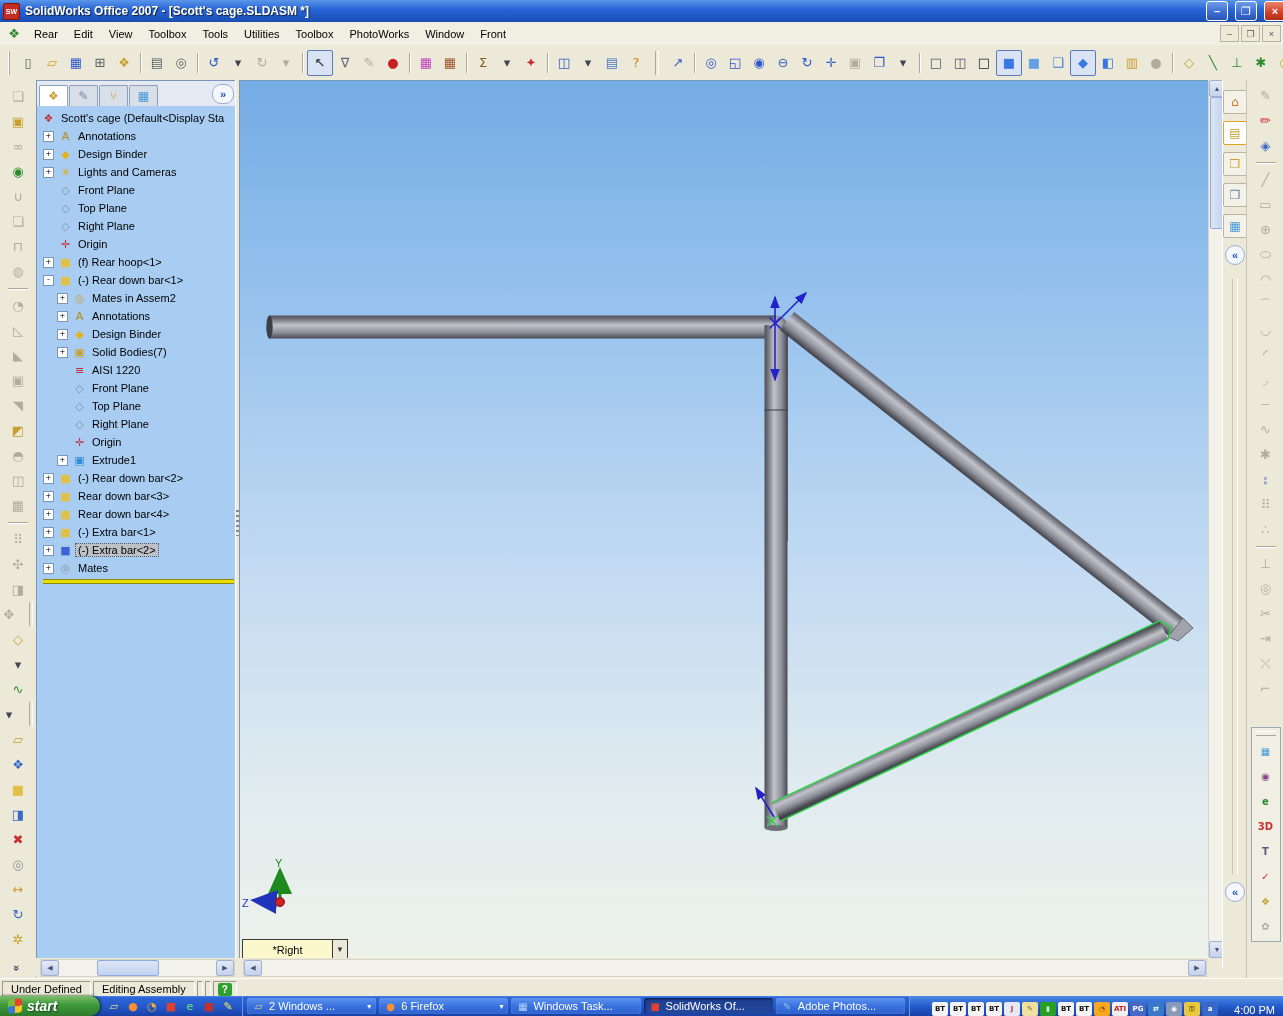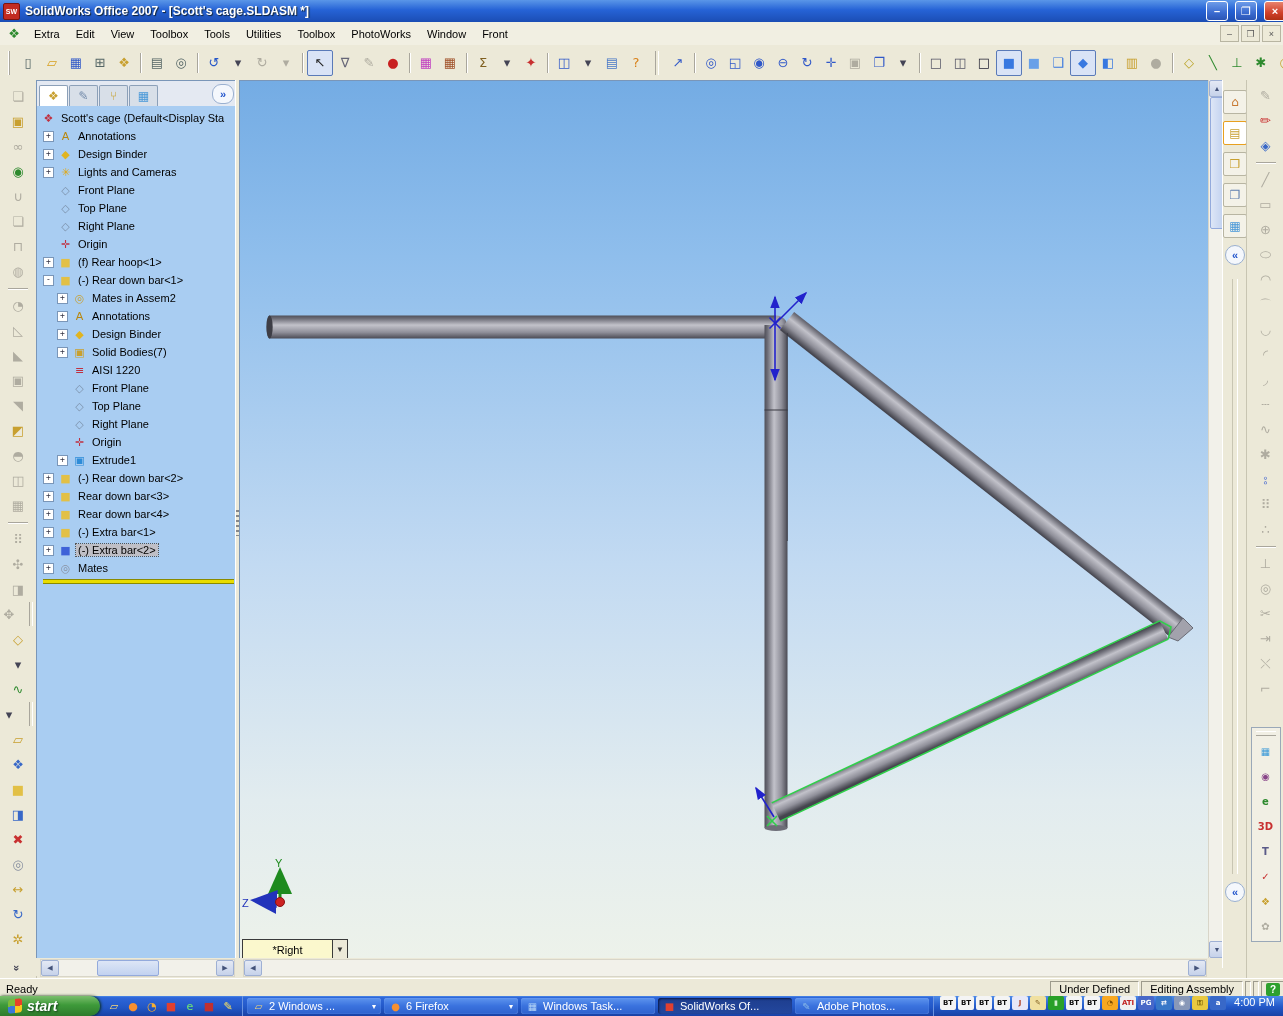--- a/index.html
+++ b/index.html
@@ -135,41 +135,41 @@
     font-family:"DejaVu Sans",sans-serif}
   .tk-buttons{flex:1;display:flex;align-items:center;gap:3px;padding:0 4px;overflow:hidden}
   .tk-btn{flex:1;max-width:148px;height:16px;border-radius:3px;display:flex;align-items:center;gap:4px;padding:0 5px;
     background:linear-gradient(180deg,#5E94EE 0%,#3A72DE 50%,#2E62CE 100%);box-shadow:inset 0 0 1px #9CBCF8;
     font-size:11px;white-space:nowrap;overflow:hidden}
   .tk-btn.active{background:linear-gradient(180deg,#1E3E8E 0%,#23479E 100%);box-shadow:inset 1px 1px 2px #0A1A4A}
   .tk-ic{width:13px;height:13px;flex:none;display:flex;align-items:center;justify-content:center;font-size:10px;
     font-family:"DejaVu Sans",sans-serif}
   .tk-label{flex:1;overflow:hidden}
   .tk-dd{flex:none;font-size:8px}
-  .systray{flex:none;display:flex;align-items:flex-start;gap:2px;padding:0 8px 0 6px;border-left:1px solid #6A93E0;
+  .systray{flex:none;display:flex;align-items:flex-end;gap:10px;padding:0 8px 0 22px;border-left:1px solid #6A93E0;
     background:linear-gradient(180deg,#4E8BE8 0%,#2258C8 55%,#1941A5 100%)}
   .tray-ic{min-width:14px;height:14px;border-radius:2px;display:flex;align-items:center;justify-content:center;
     font-size:7px;font-weight:bold;padding:0 1px;font-family:"DejaVu Sans",sans-serif}
   .tray-time{margin-left:6px;font-size:11px;color:#fff}
 </style>
 </head>
 <body>
 
 <div class="abs titlebar">
   <div class="sw-appicon">SW</div>
   <div class="ttext">SolidWorks Office 2007 - [Scott's cage.SLDASM *]</div>
   <div class="wbtn">–</div>
   <div class="wbtn">❐</div>
   <div class="wbtn close">×</div>
 </div>
 
 <div class="abs menubar">
   <div class="menu-appicon">❖</div>
   <div style="display:flex">
-    <div class="menu-item">Extra</div>
+    <div class="menu-item">Rear</div>
       <div class="menu-item">Edit</div>
       <div class="menu-item">View</div>
       <div class="menu-item">Toolbox</div>
       <div class="menu-item">Tools</div>
       <div class="menu-item">Utilities</div>
       <div class="menu-item">Toolbox</div>
       <div class="menu-item">PhotoWorks</div>
       <div class="menu-item">Window</div>
       <div class="menu-item">Front</div>
   </div>
@@ -844,21 +844,20 @@
           <span class="glyph" style="font-size: 10px; font-weight: bold; color: rgb(200, 160, 48);">❖</span>
         </div>
         <div class="tbtn disabled">
           <span class="glyph" style="font-size:10px;font-weight:bold">✿</span>
         </div>
     </div>
   </div>
 </div>
 
 <div class="abs statusbar">
-  <div class="scell grow">Ready</div>
   <div class="scell">Under Defined</div>
   <div class="scell">Editing Assembly</div>
   <div class="scell" style="width:4px;padding:0"></div>
   <div class="scell" style="width:4px;padding:0"></div>
   <div class="scell" style="padding:0 4px">
     <div class="help-q">?</div>
   </div>
 </div>
 
 <div class="abs xptaskbar">

